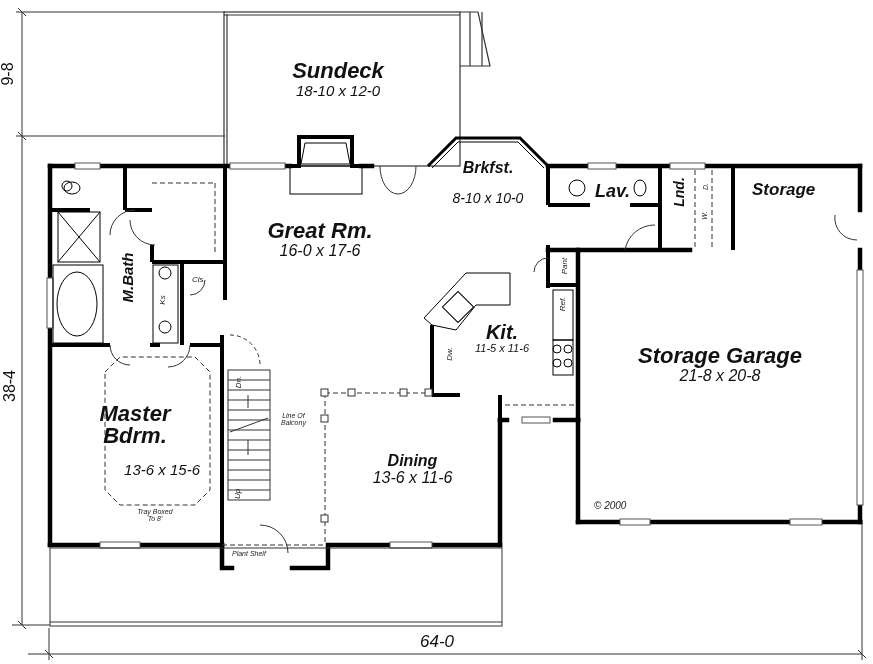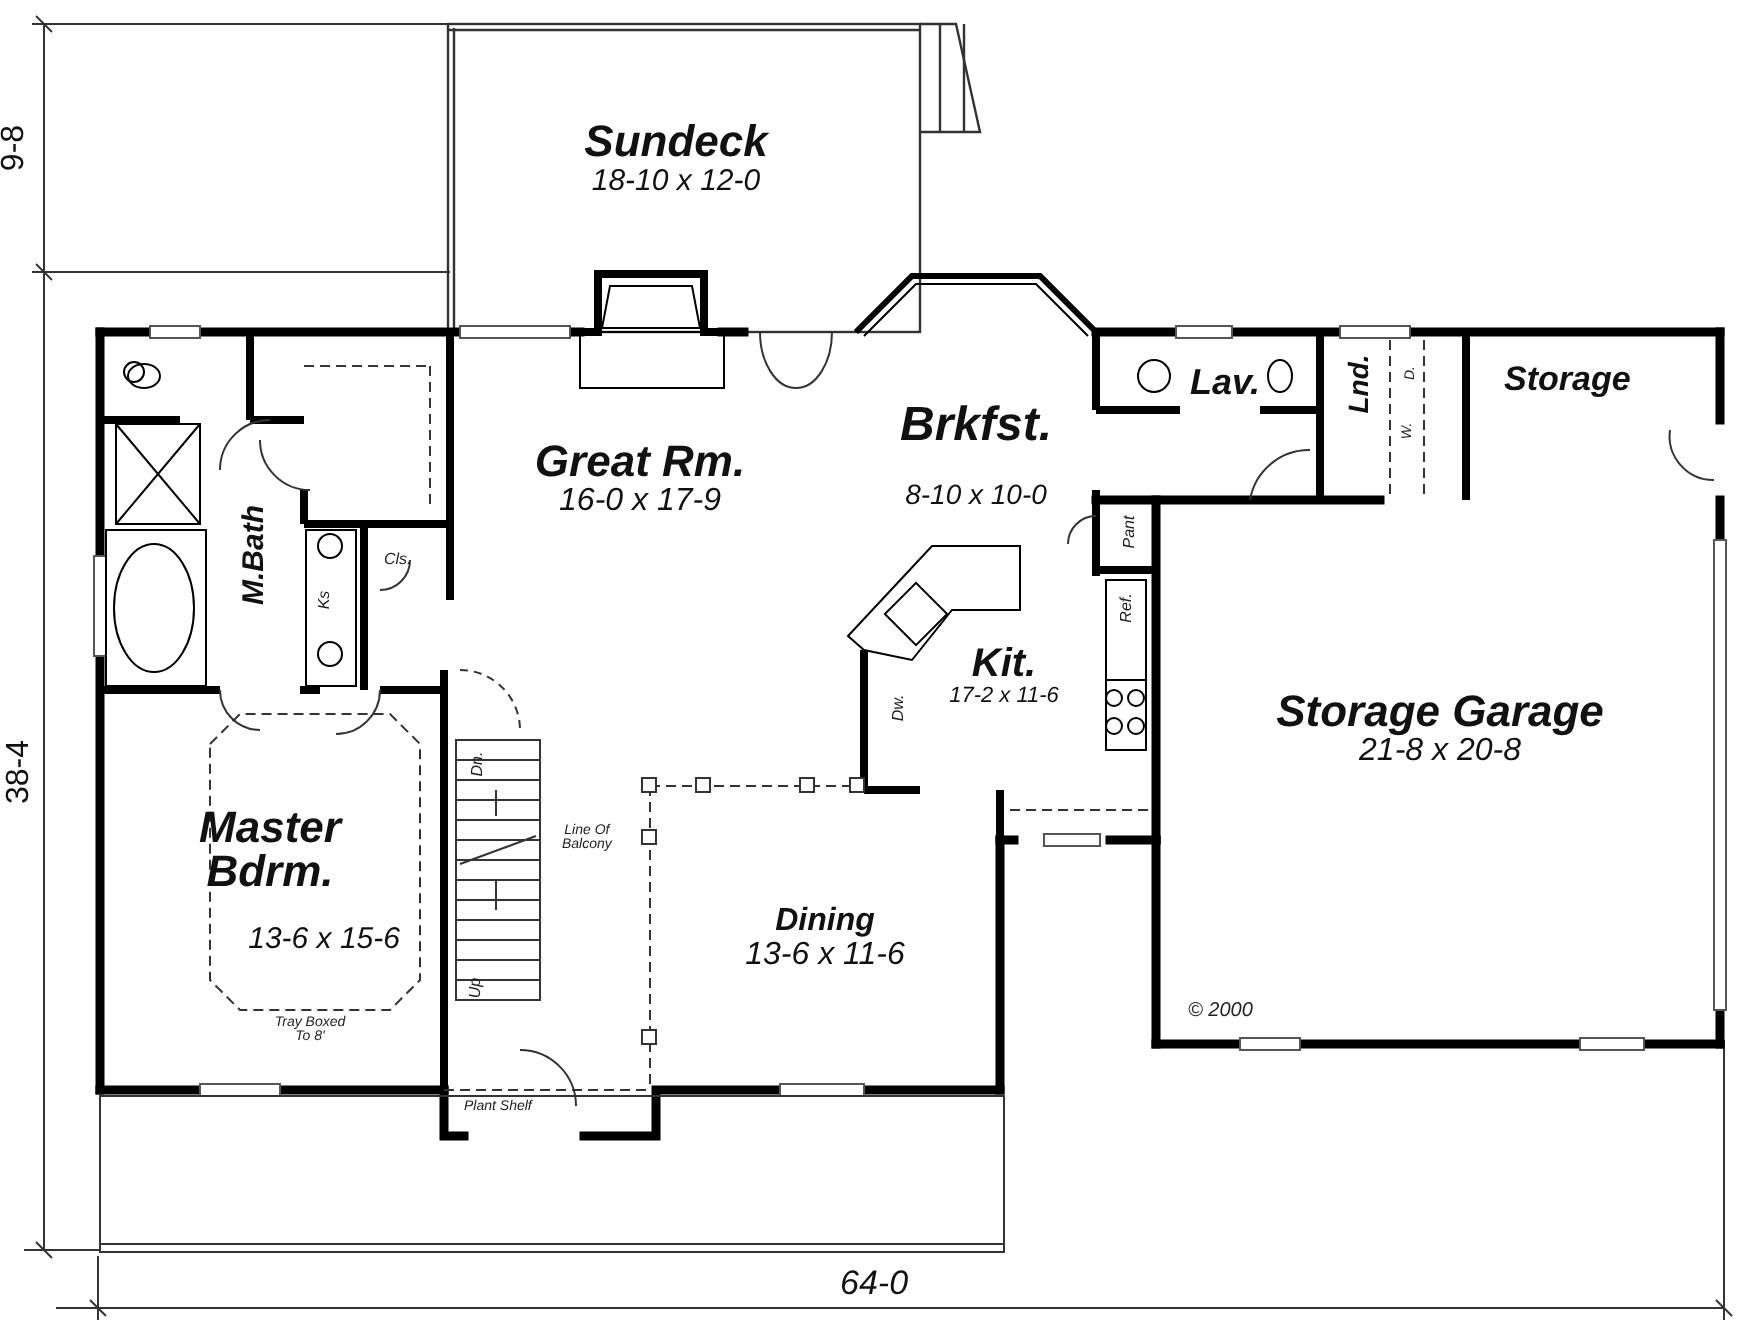--- a/index.html
+++ b/index.html
@@ -196,32 +196,32 @@
     <rect x="321" y="515" width="7" height="7"></rect>
   </g>
 </svg>
 
 <div class="lbl" style="left:268px; top:60px; width:140px;">
   <div class="name" style="font-size:22px;">Sundeck</div>
   <div class="dim" style="font-size:15px; margin-top:1px;">18-10 x 12-0</div>
 </div>
 
 <div class="lbl" style="left:432px; top:160px; width:112px;">
-  <div class="name" style="font-size:24px;margin-top:41px;">Brkfst.</div>
+  <div class="name" style="font-size:16px;">Brkfst.</div>
   <div class="dim" style="font-size:14px; margin-top:15px;">8-10 x 10-0</div>
 </div>
 
 <div class="lbl" style="left:240px; top:220px; width:160px;">
   <div class="name" style="font-size:22px;">Great Rm.</div>
-  <div class="dim" style="font-size:16px; margin-top:1px;">16-0 x 17-9</div>
+  <div class="dim" style="font-size:16px; margin-top:1px;">16-0 x 17-6</div>
 </div>
 
 <div class="lbl" style="left:456px; top:322px; width:92px;">
   <div class="name" style="font-size:20px;">Kit.</div>
-  <div class="dim" style="font-size:11px; margin-top:1px;">17-2 x 11-6</div>
+  <div class="dim" style="font-size:11px; margin-top:1px;">11-5 x 11-6</div>
 </div>
 
 <div class="lbl" style="left:70px; top:403px; width:130px;">
   <div class="name" style="font-size:22px;">Master</div>
   <div class="name" style="font-size:22px;">Bdrm.</div>
   <div class="dim" style="font-size:15px; margin-top:15px;text-align:right;">13-6 x 15-6</div>
 </div>
 
 <div class="tiny" style="left:115px; top:508px; width:80px; text-align:center;">
   <div>Tray Boxed</div>

